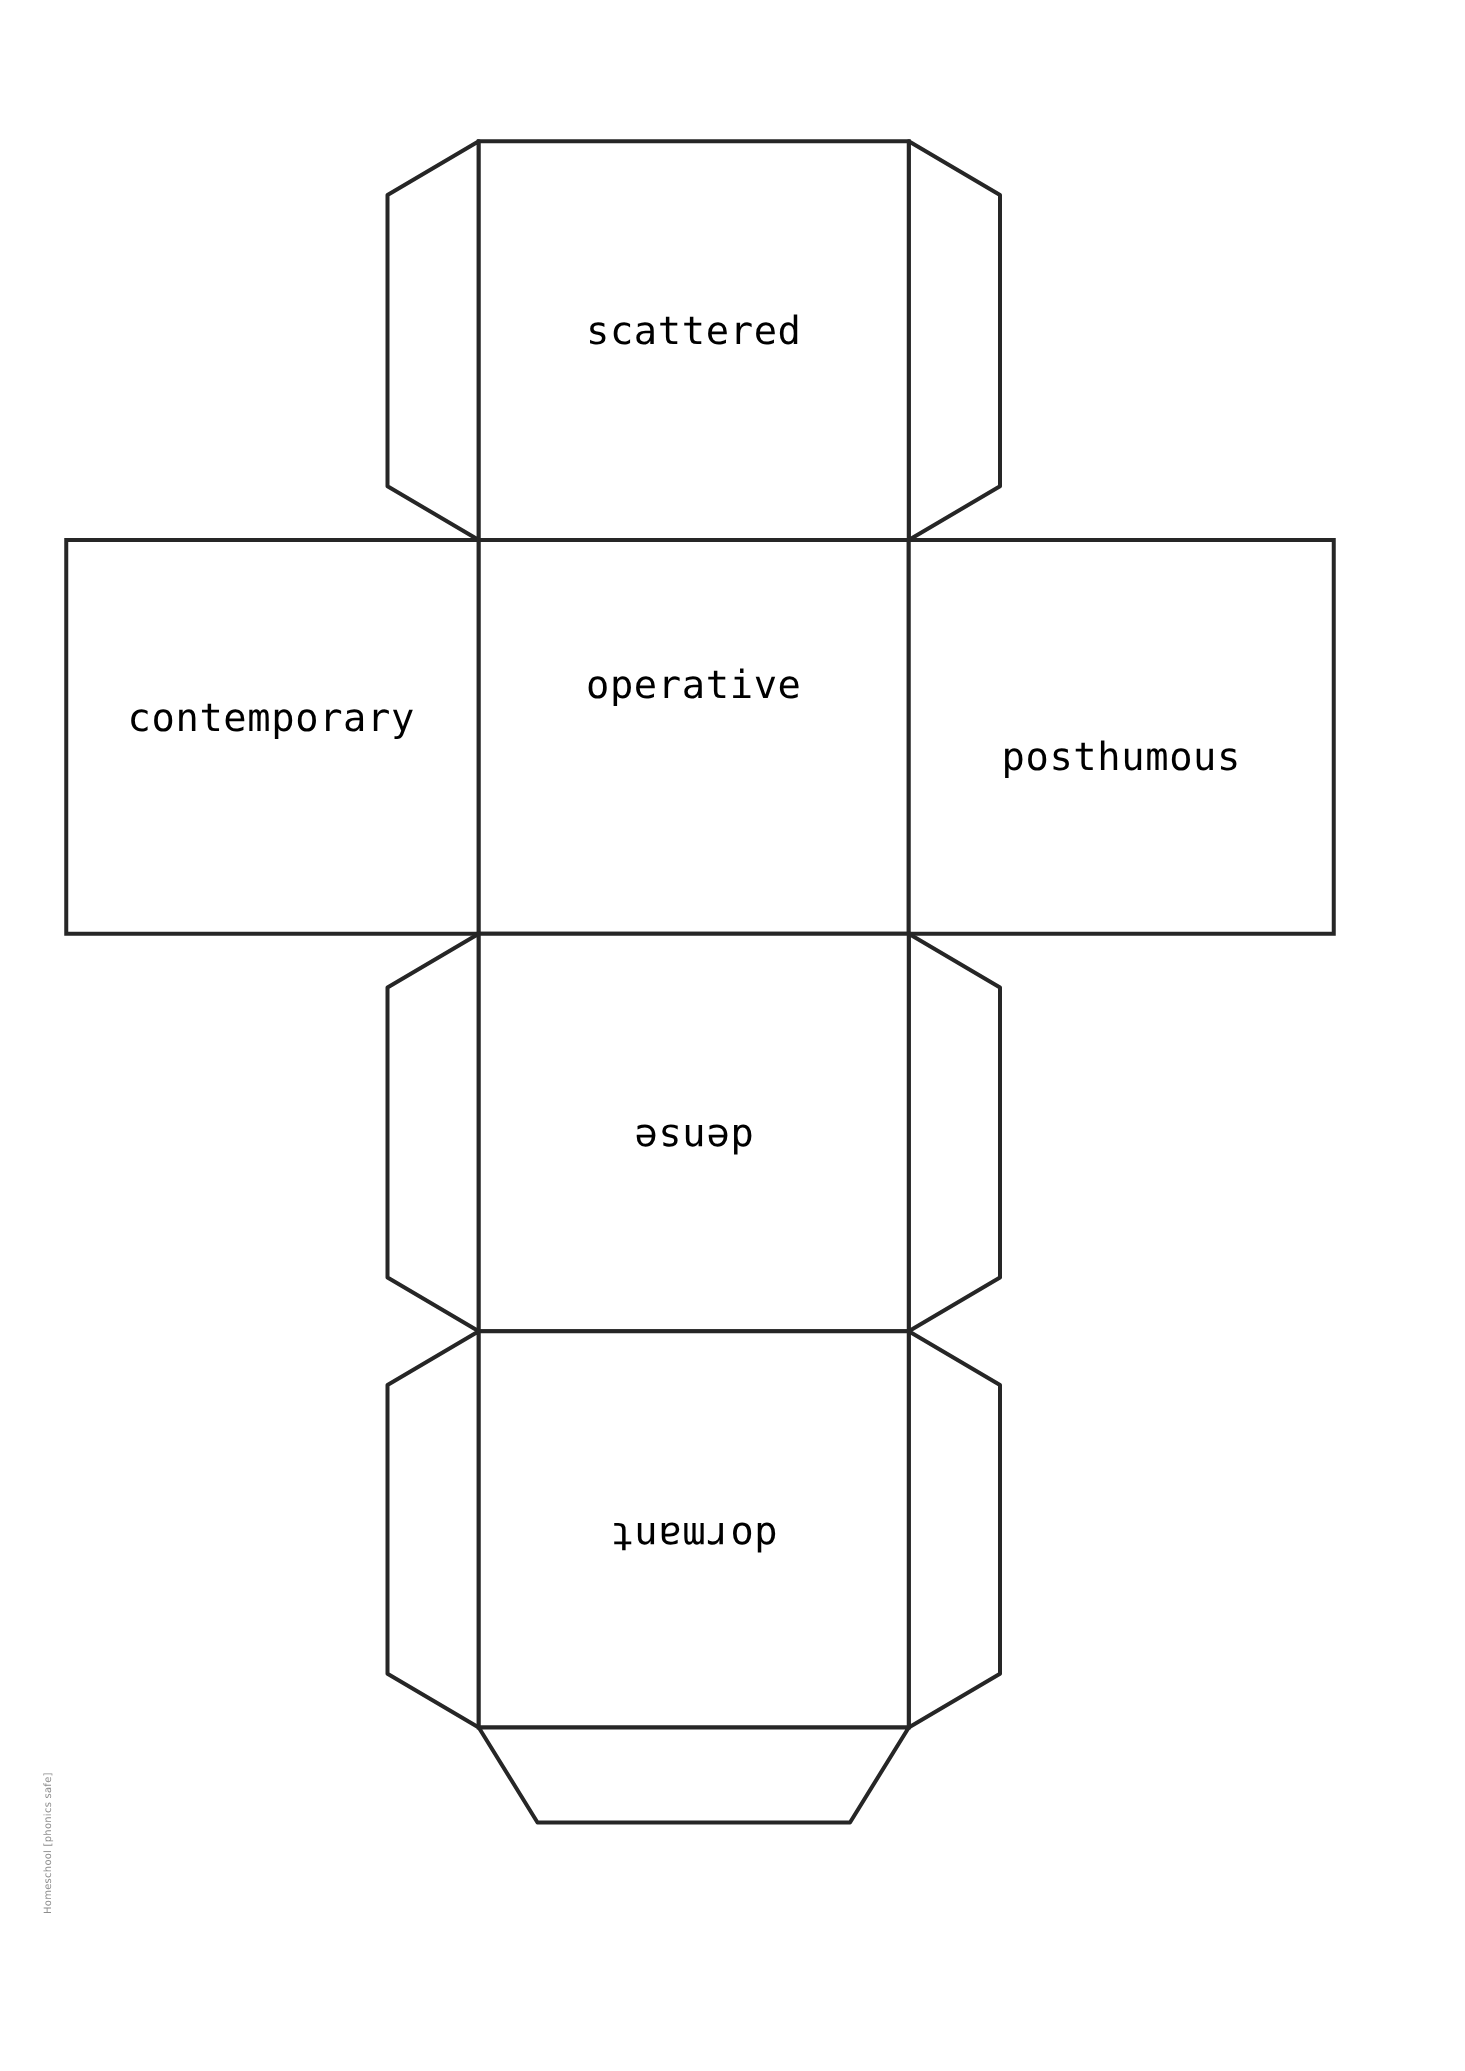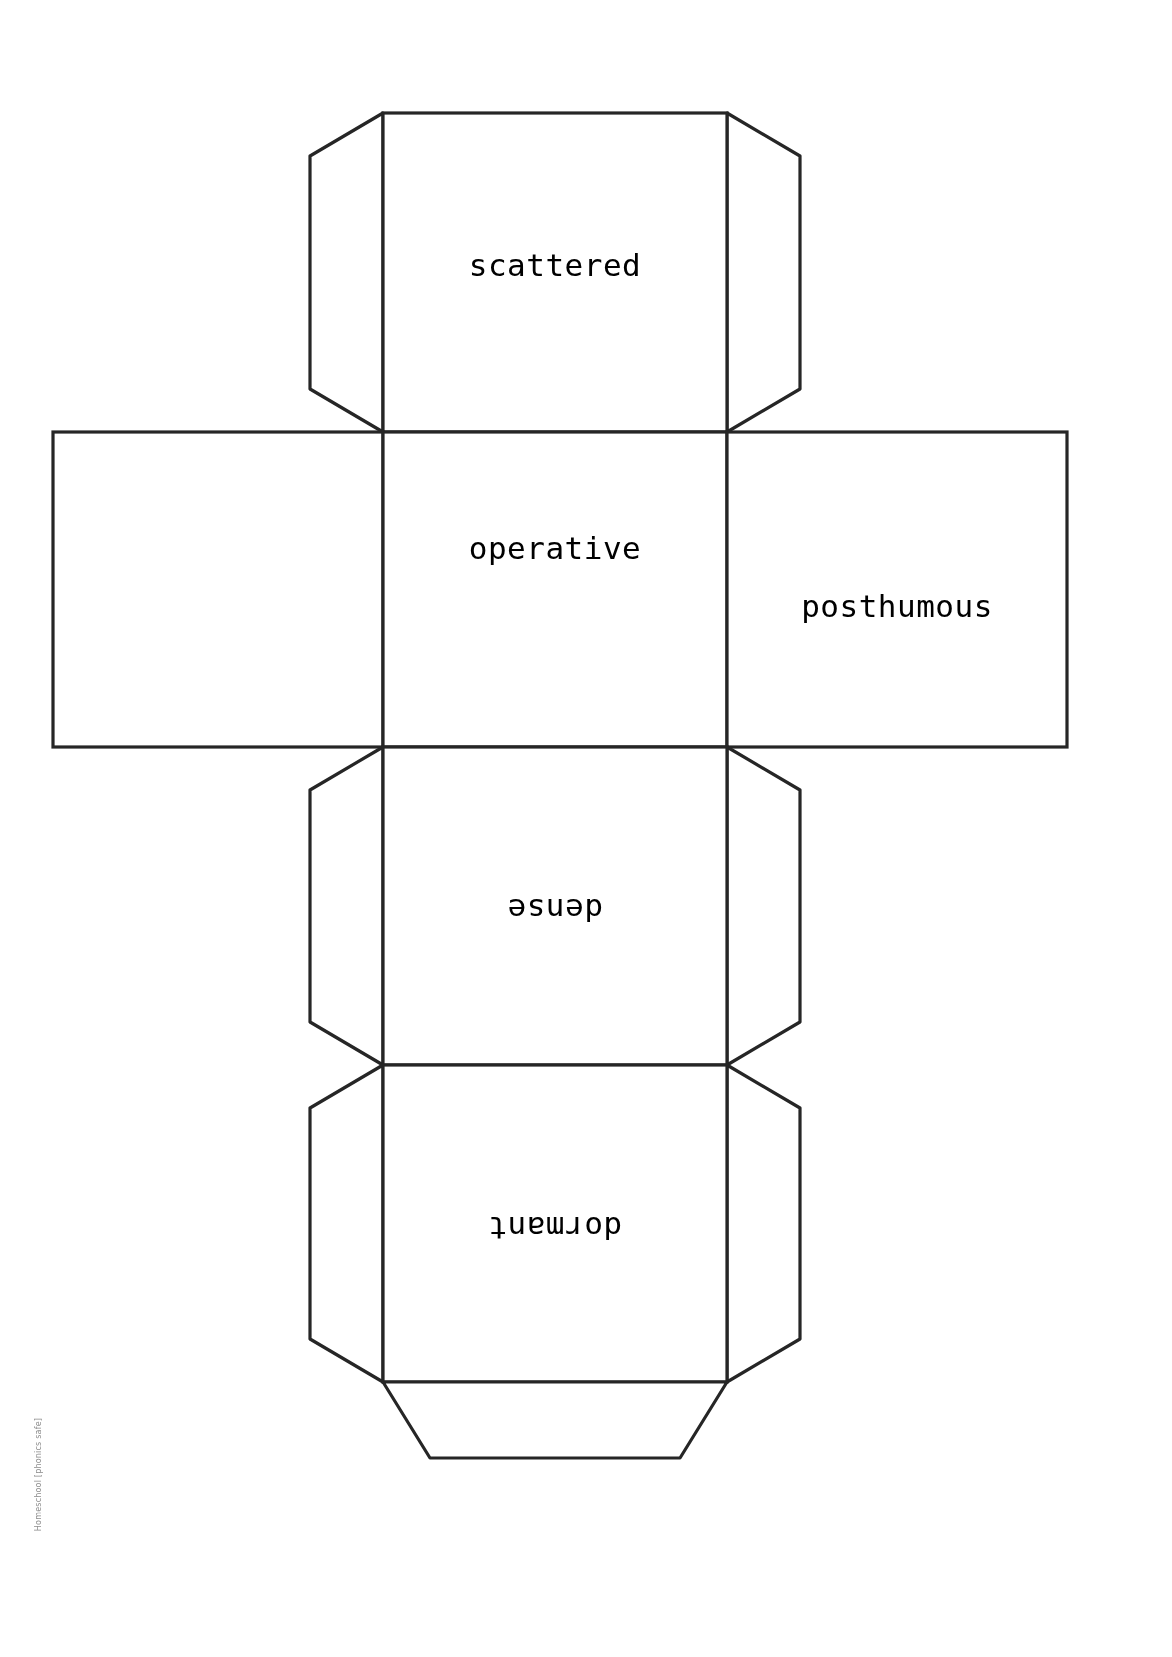--- a/index.html
+++ b/index.html
@@ -82,20 +82,21 @@
     <path d="M 727 1065 L 800 1108 L 800 1339 L 727 1382 Z" fill="#ffffff" stroke="#262626" stroke-width="3.2" stroke-linejoin="round"></path>
 
     <rect x="383" y="1065" width="344" height="317" fill="#ffffff" stroke="#262626" stroke-width="3.2"></rect>
 
     <path d="M 383 1382 L 430 1458 L 680 1458 L 727 1382 Z" fill="#ffffff" stroke="#262626" stroke-width="3.2" stroke-linejoin="round"></path>
 
   </svg>
 
   <div class="face-label up" style="left:555px; top:265px;">scattered</div>
 
+  <div class="face-label up" style="left:217px; top:575px;">contemporary</div>
 
   <div class="face-label up" style="left:555px; top:548px;">operative</div>
 
   <div class="face-label up" style="left:897px; top:606px;">posthumous</div>
 
   <div class="face-label flip" style="left:555px; top:910px;">dense</div>
 
   <div class="face-label flip" style="left:555px; top:1228px;">dormant</div>
 
   <div class="sidebar-credit">Homeschool [phonics safe]</div>

